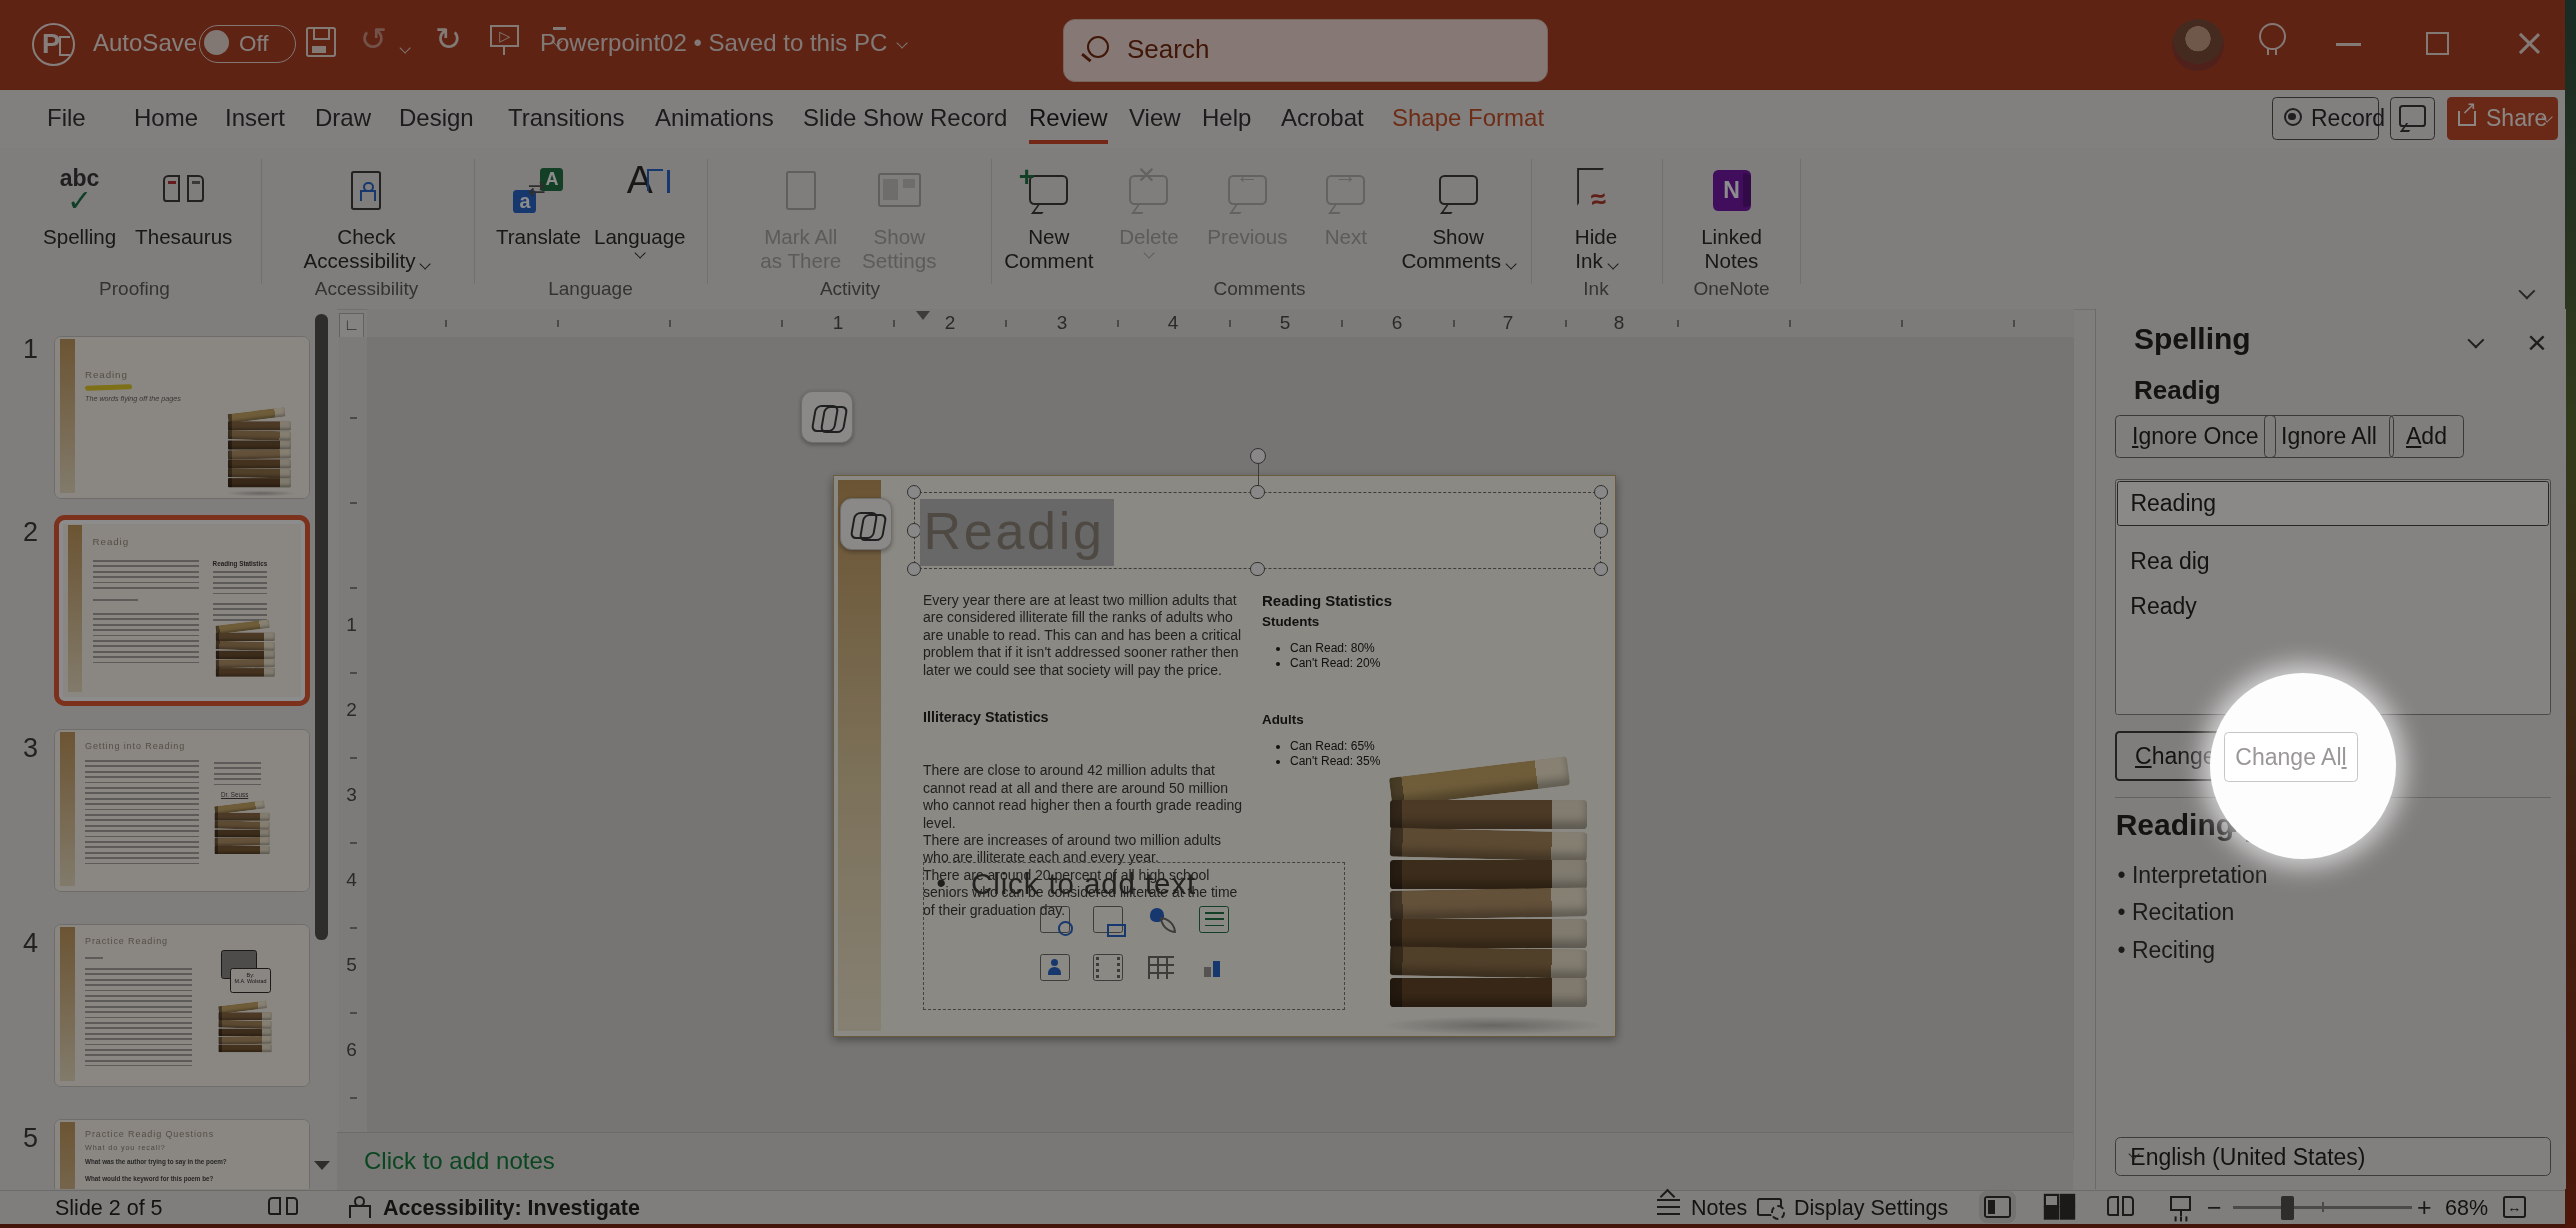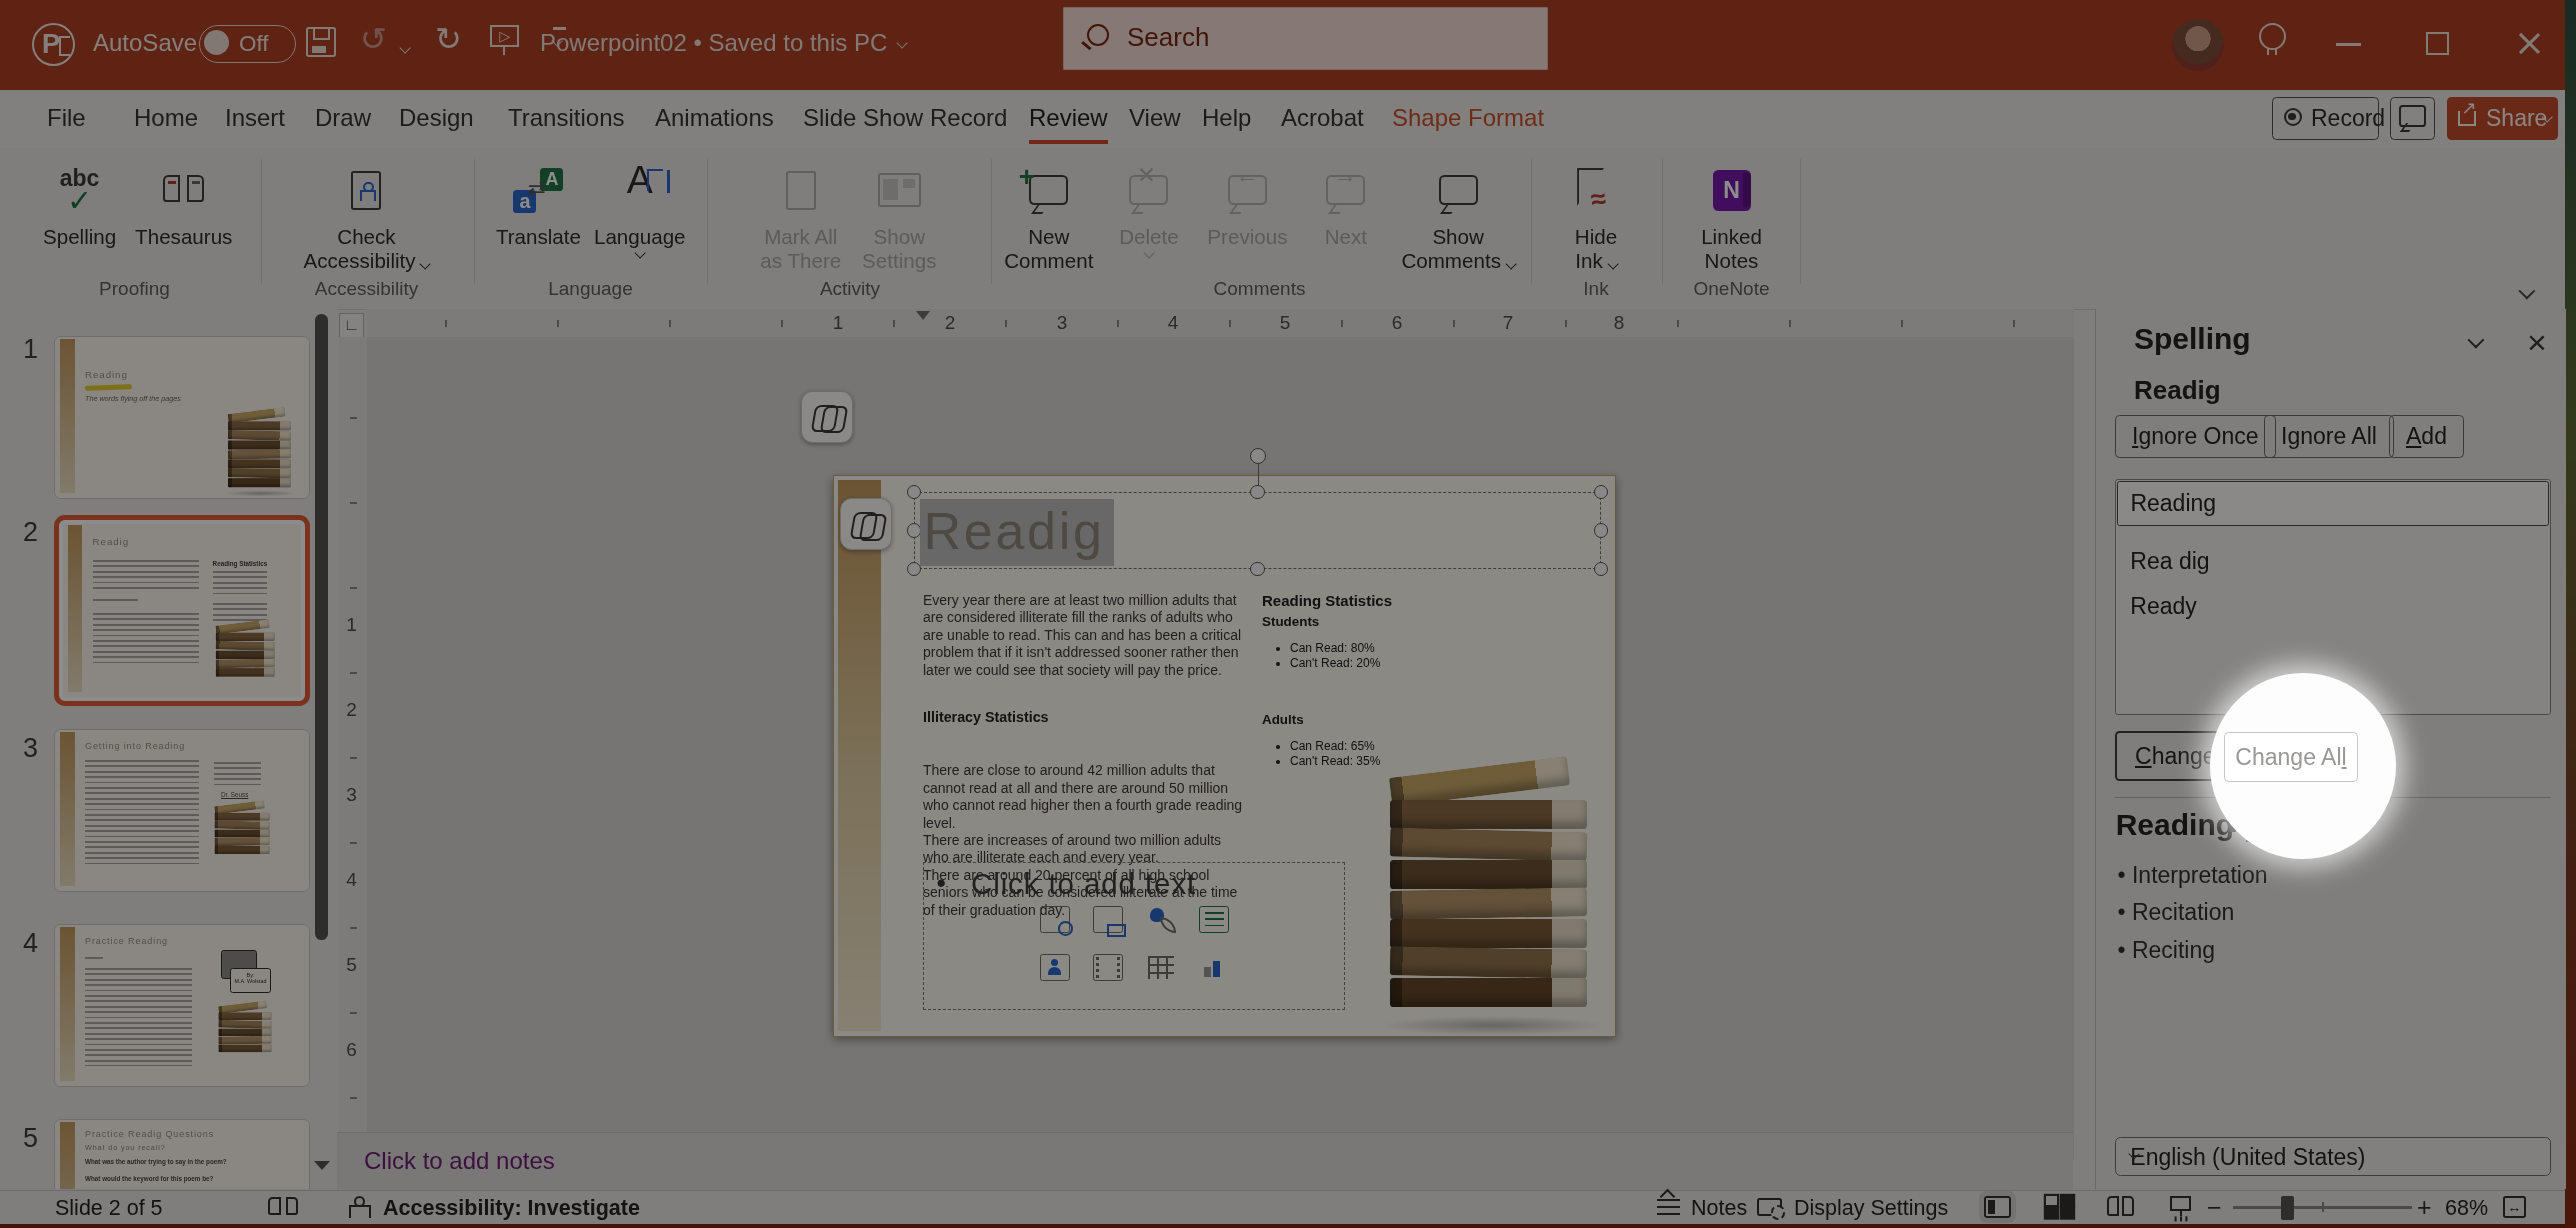--- a/index.html
+++ b/index.html
@@ -26,21 +26,21 @@
   .qat{position:absolute;top:27px;color:#eedcd5}
   .ic-save{left:306px;width:30px;height:30px;border:2.7px solid #eedcd5;border-radius:2.7px;box-sizing:border-box}
   .ic-save::before{content:"";position:absolute;left:5.4px;top:0;width:12.5px;height:9px;border:2.7px solid #eedcd5;border-top:none}
   .ic-save::after{content:"";position:absolute;left:3.6px;bottom:1.8px;width:14.3px;height:7.2px;background:#eedcd5}
   .glyph{font-size:32px;line-height:32px}
   .dim-g{opacity:.55}
   .chev{display:inline-block;width:9.8px;height:9.8px;border-right:2.7px solid currentColor;border-bottom:2.7px solid currentColor;transform:rotate(45deg)}
   .chev.sm{width:7.2px;height:7.2px;border-width:1.8px}
   .doc-title{position:absolute;left:540px;top:29px;font-size:24px;color:#eadcd7}
   .doc-title .chev{margin-left:10.7px;margin-bottom:3.6px}
-  .searchbox{position:absolute;left:1063px;top:7px;width:483px;height:61px;border-radius:1px;
+  .searchbox{position:absolute;left:1063px;top:19px;width:483px;height:61px;border-radius:12px;
     background:rgba(255,243,238,.88);border:0.9px solid #d9b8ac}
   .search-ic{position:absolute;left:23px;top:16px;width:18px;height:18px;border:2.7px solid #73290f;border-radius:50%}
   .search-ic::after{content:"";position:absolute;left:-8px;top:18px;width:10.7px;height:2.7px;background:#73290f;transform:rotate(40deg)}
   .search-text{position:absolute;left:63px;top:14.3px;font-size:26px;color:#73290f}
   .avatar{position:absolute;left:2172px;top:19px;width:52px;height:52px;border-radius:50%;
     background:radial-gradient(circle at 50% 38%,#caa188 0 30%,#7d4d3a 31% 60%,#913c30 61%)}
   .bulb{position:absolute;left:2259px;top:23px;width:23px;height:23px;border:2.7px solid #eedcd5;border-radius:50%}
   .bulb::after{content:"";position:absolute;left:6.3px;top:23px;width:5.4px;height:7.2px;border-left:2.7px solid #eedcd5;border-right:2.7px solid #eedcd5}
   .win-min{position:absolute;left:2336px;top:43px;width:25px;height:2.7px;background:#eedcd5}
   .win-max{position:absolute;left:2426px;top:32px;width:23px;height:23px;border:2.7px solid #eedcd5;box-sizing:border-box}
@@ -188,21 +188,21 @@
   .cs-track{position:absolute;left:2077px;top:0;width:18px;height:823px;background:#e0dedc}
   .tri{width:0;height:0;border:7.2px solid transparent;position:absolute;left:2079px}
   .tri.up{border-bottom:9.8px solid #6f6d6a}
   .tri.down{border-top:9.8px solid #6f6d6a}
   .cs-thumb{position:absolute;left:2080px;top:27px;width:11.6px;height:233px;border-radius:5.4px;background:#9a9896}
   .pgbtn{position:absolute;left:2077px;width:18px;height:30px;background:#efedeb;border:0.9px solid #c6c4c2;box-sizing:border-box;color:#4f4d4a;text-align:center}
   .pgbtn .chev{border-width:1.8px;width:6.3px;height:6.3px;margin-top:9px}
   .up2{transform:rotate(225deg) !important;margin-top:12.5px !important}
   
   .notesbar{position:absolute;left:337px;top:823px;width:1736px;height:57px;background:#dddbd9;border-top:0.9px solid #c6c4c2}
-  .notes-text{position:absolute;left:27px;top:14.3px;font-size:24px;color:#701a75}
+  .notes-text{position:absolute;left:27px;top:14.3px;font-size:24px;color:#15803d}
   
   .pane{position:absolute;left:2095px;top:0;width:470px;height:880px;background:#e8e6e4;border-left:0.9px solid #c2c0be}
   .pane-title{position:absolute;left:38px;top:12.5px;font-size:30px;font-weight:bold;color:#262422}
   .pane-chev{position:absolute;left:374px;top:25px;color:#3a3836}
   .pane-close{position:absolute;left:431px;top:14.3px;font-size:34px;color:#3a3836}
   .pane-word{position:absolute;left:38px;top:66px;font-size:26px;font-weight:bold;color:#262422}
   .pbtn{position:absolute;top:106px;height:43px;border:1.8px solid #6b6965;border-radius:4.5px;background:transparent;
     font-size:23px;color:#262422;font-family:inherit;padding:0 16px;box-sizing:border-box}
   .u{text-decoration:underline}
   .sug-list{position:absolute;left:19px;top:170px;width:436px;height:236px;border:0.9px solid #8a8886;border-radius:2.7px;background:#f0efed;box-sizing:border-box}

